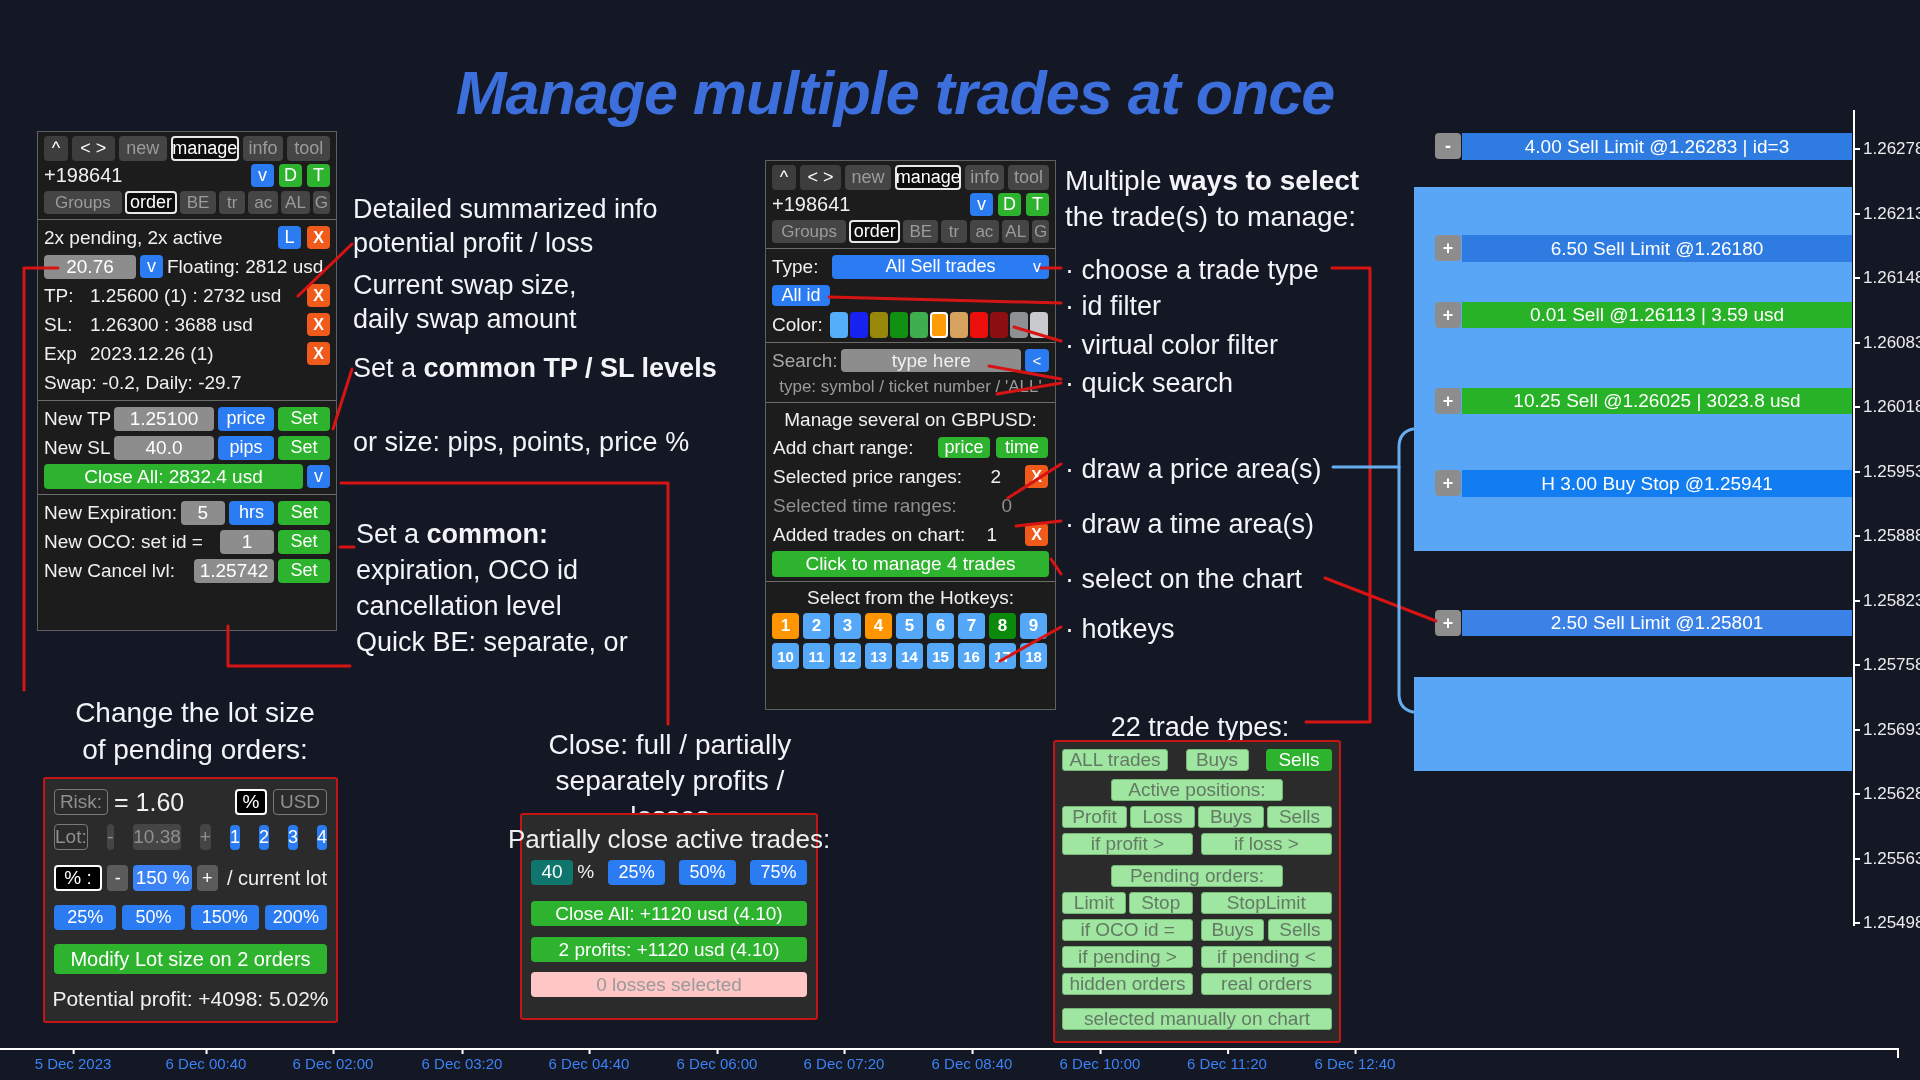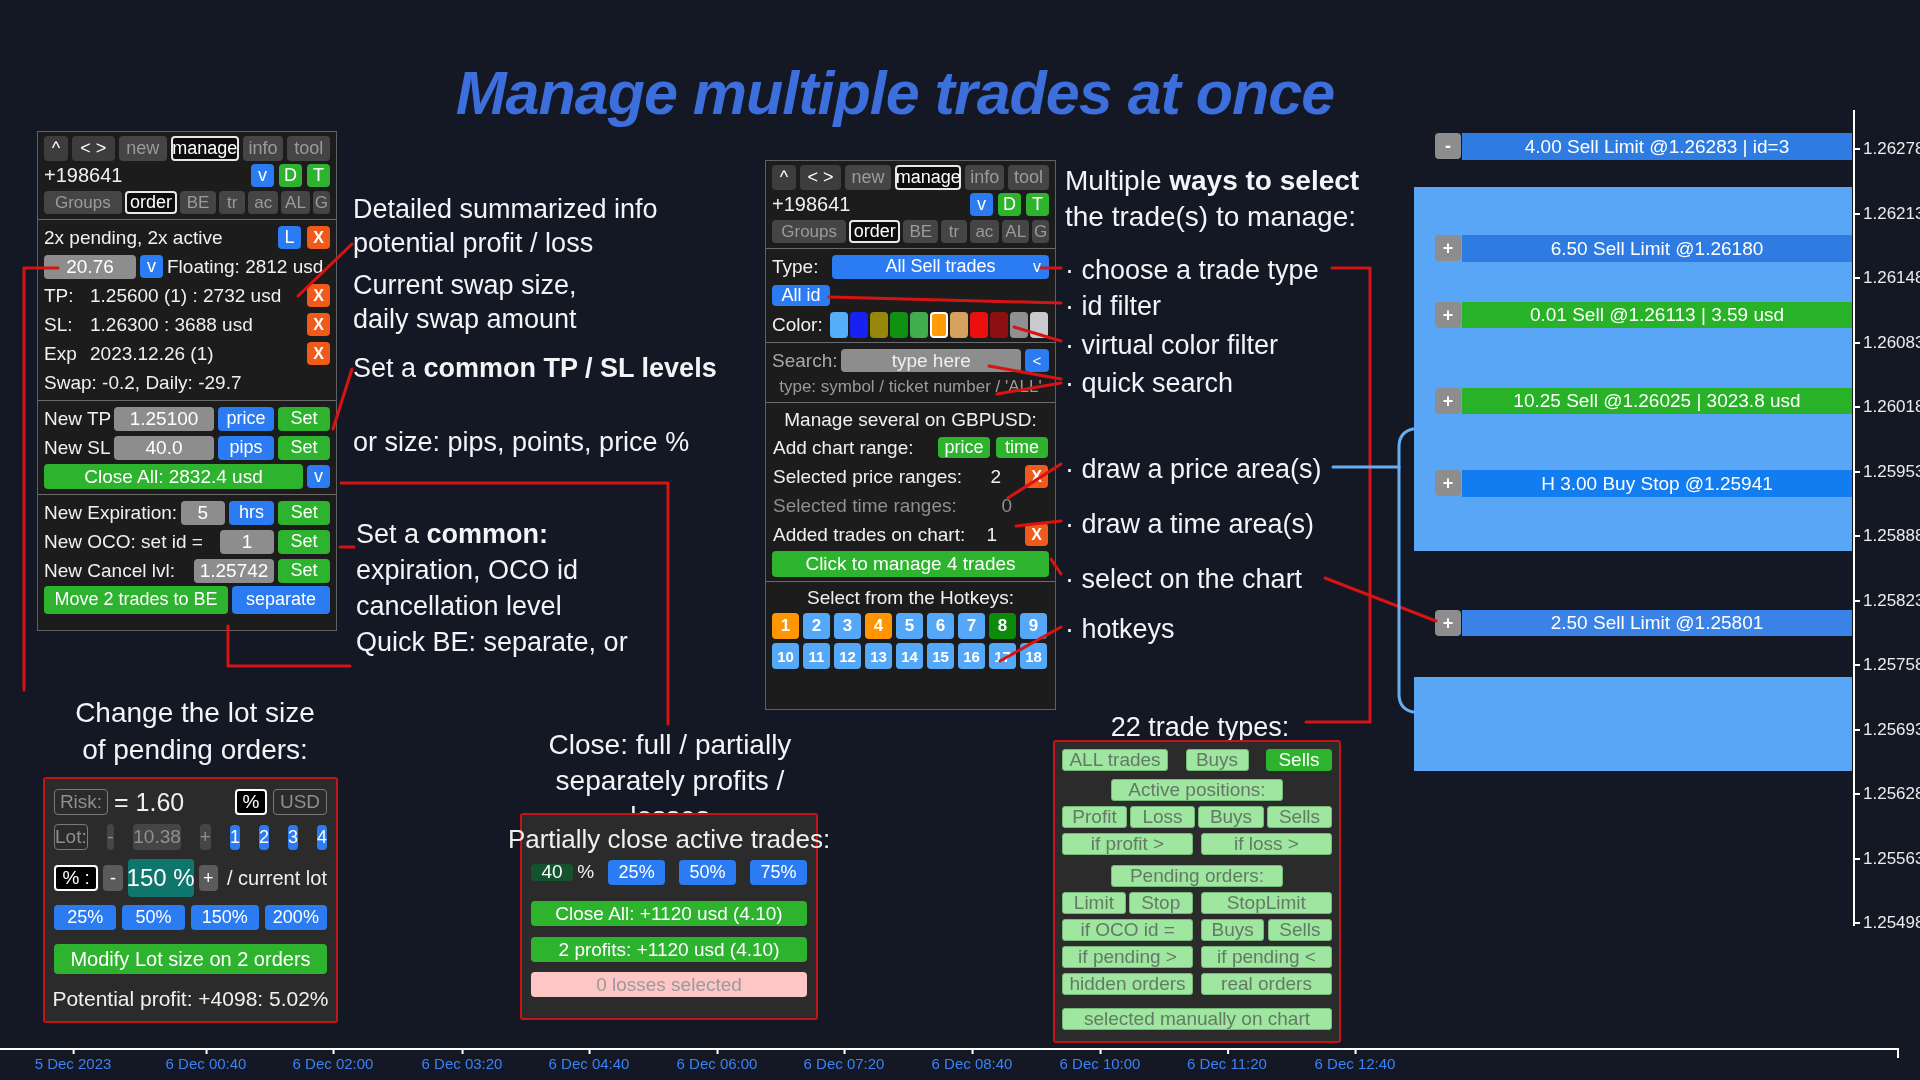--- a/index.html
+++ b/index.html
@@ -139,24 +139,20 @@
     <div class="prow">
       <span>New OCO: set id =</span>
       <div class="fld" style="width:54px;height:24px;margin-left:auto">1</div>
       <div class="btn b-green" style="width:52px;height:24px">Set</div>
     </div>
     <div class="prow">
       <span>New Cancel lvl:</span>
       <div class="fld" style="width:80px;height:24px;margin-left:auto">1.25742</div>
       <div class="btn b-green" style="width:52px;height:24px">Set</div>
     </div>
-    <div class="prow">
-      <div class="btn b-green" style="width:184px;height:28px">Move 2 trades to BE</div>
-      <div class="btn b-blue" style="flex:1;height:28px">separate</div>
-    </div>
   </div>
 </div>
 
 <div class="ann" style="left:353px;top:192px">
   <span>Detailed summarized info</span><br><span>potential profit / loss</span>
 </div>
 <div class="ann" style="left:353px;top:268px">
   <span>Current swap size,</span><br><span>daily swap amount</span>
 </div>
 <div class="ann" style="left:353px;top:350px;line-height:37px">
@@ -363,40 +359,40 @@
     <div class="dis" style="width:66px;height:26px">10.38</div>
     <div class="dis" style="width:24px;height:26px">+</div>
     <div class="btn b-blue" style="width:24px;height:25px;margin-left:auto">1</div>
     <div class="btn b-blue" style="width:24px;height:25px">2</div>
     <div class="btn b-blue" style="width:24px;height:25px">3</div>
     <div class="btn b-blue" style="width:24px;height:25px">4</div>
   </div>
   <div class="prow" style="height:28px;margin:10px 6px 0;gap:5px">
     <div class="selblk" style="width:54px;height:26px">% :</div>
     <div class="btn" style="width:24px;height:26px;background:#5b5b5b">-</div>
-    <div class="btn" style="width:66px;height:38px;background:#0f766e;font-size:24px">150 %</div>
+    <div class="btn" style="width:66px;height:26px;background:#3b82f6;font-size:19px">150 %</div>
     <div class="btn" style="width:24px;height:26px;background:#5b5b5b">+</div>
     <span style="font-size:20px;margin-left:4px">/ current lot</span>
   </div>
   <div class="prow" style="height:26px;margin:12px 6px 0;gap:6px">
     <div class="btn b-blue" style="width:64px;height:25px">25%</div>
     <div class="btn b-blue" style="width:64px;height:25px">50%</div>
     <div class="btn b-blue" style="width:70px;height:25px">150%</div>
     <div class="btn b-blue" style="width:64px;height:25px">200%</div>
   </div>
   <div class="prow" style="height:30px;margin:14px 6px 0">
     <div class="btn b-green" style="flex:1;height:30px;font-size:20px">Modify Lot size on 2 orders</div>
   </div>
   <div class="mrow ctr" style="height:26px;margin-top:12px;font-size:21px">Potential profit: +4098: 5.02%</div>
 </div>
 
 <div class="rpanel" style="left:520px;top:813px;width:298px;height:207px">
   <div class="mrow ctr" style="height:24px;margin-top:12px;font-size:26px">Partially close active trades:</div>
   <div class="prow" style="height:26px;margin:8px 6px 0;gap:4px">
-    <div class="fld" style="width:46px;height:17px;background:#14532d">40</div>
+    <div class="fld" style="width:46px;height:25px;background:#0f766e">40</div>
     <span style="font-size:19px">%</span>
     <div class="btn b-blue" style="width:62px;height:25px;margin-left:10px">25%</div>
     <div class="btn b-blue" style="width:62px;height:25px;margin-left:10px">50%</div>
     <div class="btn b-blue" style="width:62px;height:25px;margin-left:10px">75%</div>
   </div>
   <div class="prow" style="height:25px;margin:16px 6px 0">
     <div class="btn b-green" style="flex:1;height:25px;font-size:19px">Close All: +1120 usd (4.10)</div>
   </div>
   <div class="prow" style="height:25px;margin:11px 6px 0">
     <div class="btn b-green" style="flex:1;height:25px;font-size:19px">2 profits: +1120 usd (4.10)</div>

